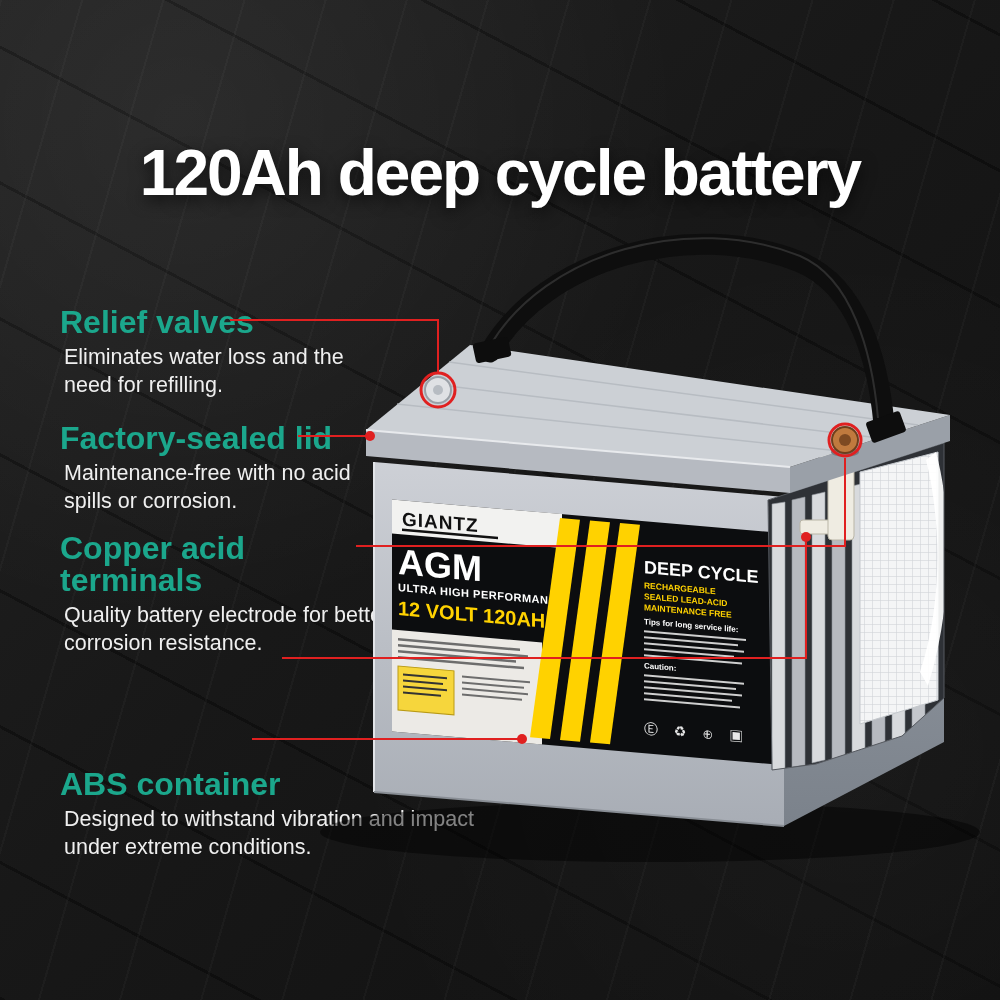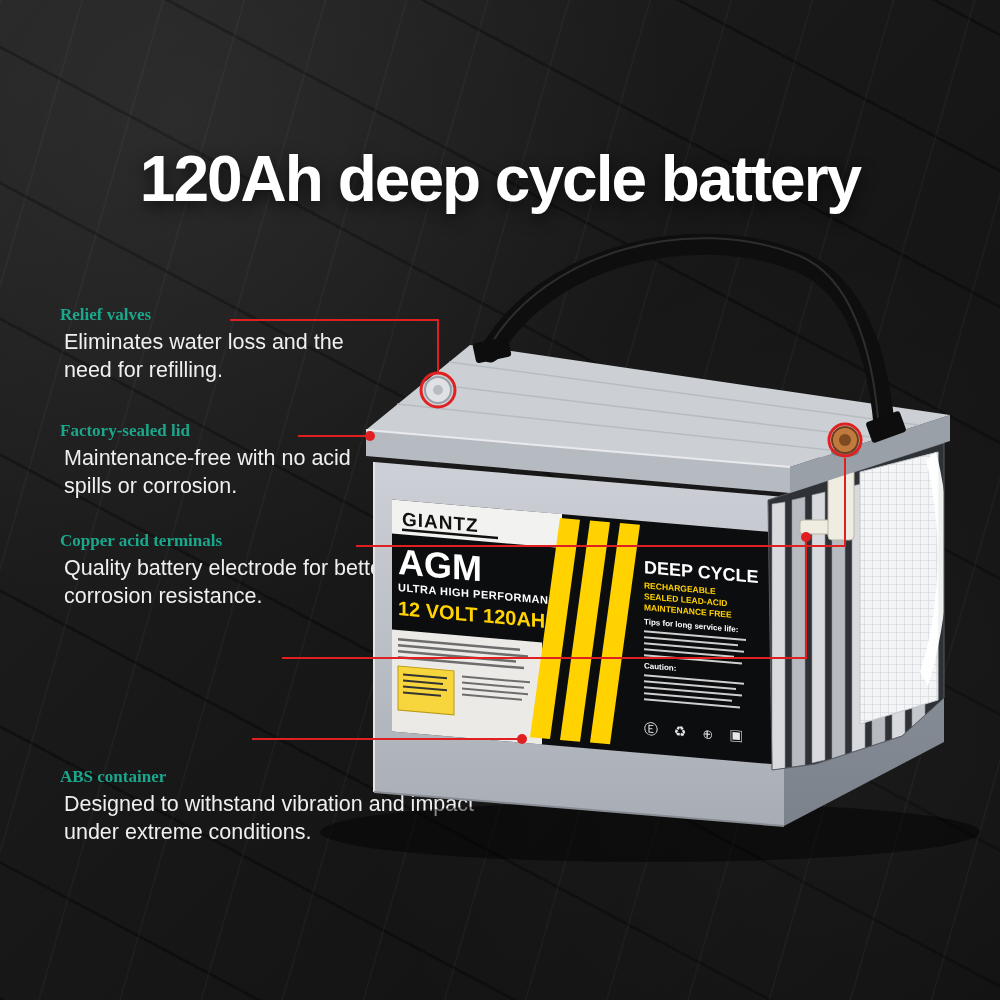--- a/index.html
+++ b/index.html
@@ -7,29 +7,28 @@
     position:relative;width:1000px;height:1000px;overflow:hidden;
     background:
       radial-gradient(circle at 18% 12%, rgba(255,255,255,.06), transparent 42%),
       radial-gradient(circle at 85% 75%, rgba(255,255,255,.03), transparent 45%),
       repeating-linear-gradient(106deg, rgba(255,255,255,.028) 0 2px, transparent 2px 78px),
       repeating-linear-gradient(28deg, rgba(0,0,0,.35) 0 3px, transparent 3px 120px),
       linear-gradient(135deg,#222 0%,#181818 45%,#101010 100%);
     font-family:"Liberation Sans", sans-serif;
   }
   .title{
-    position:absolute;top:142px;left:0;right:0;margin:0;text-align:center;
+    position:absolute;top:136px;left:0;right:0;margin:0;text-align:center;
     font-size:64px;font-weight:bold;letter-spacing:-2px;color:#fff;
     text-shadow:0 5px 16px rgba(0,0,0,.65);
   }
   .feature{position:absolute;left:60px;}
   .feature h2{
-    margin:0 0 5px 0;font-size:17px;font-weight:bold;line-height:1;
+    margin:0 0 5px 0;font-size:32px;font-weight:bold;line-height:1;
     color:var(--accent,#1ba78c);
-    font-family:Liberation Serif, serif;
   }
   .feature p{margin:4px;font-size:21.5px;line-height:1.32;color:#efefef;}
   svg.art{position:absolute;inset:0;}
   .red-line{fill:none;stroke:var(--connector,#e02020);stroke-width:2;}
   .red-ring{fill:none;stroke:var(--connector,#e02020);stroke-width:3;}
   .red-dot{fill:var(--connector,#e02020);}
   .ytext{fill:var(--label_yellow,#ffd200);font-weight:bold;}
   .wtext{fill:#fff;font-weight:bold;}
   .stripe{fill:var(--label_yellow,#ffd200);}
   text{font-family:"Liberation Sans", sans-serif;}

